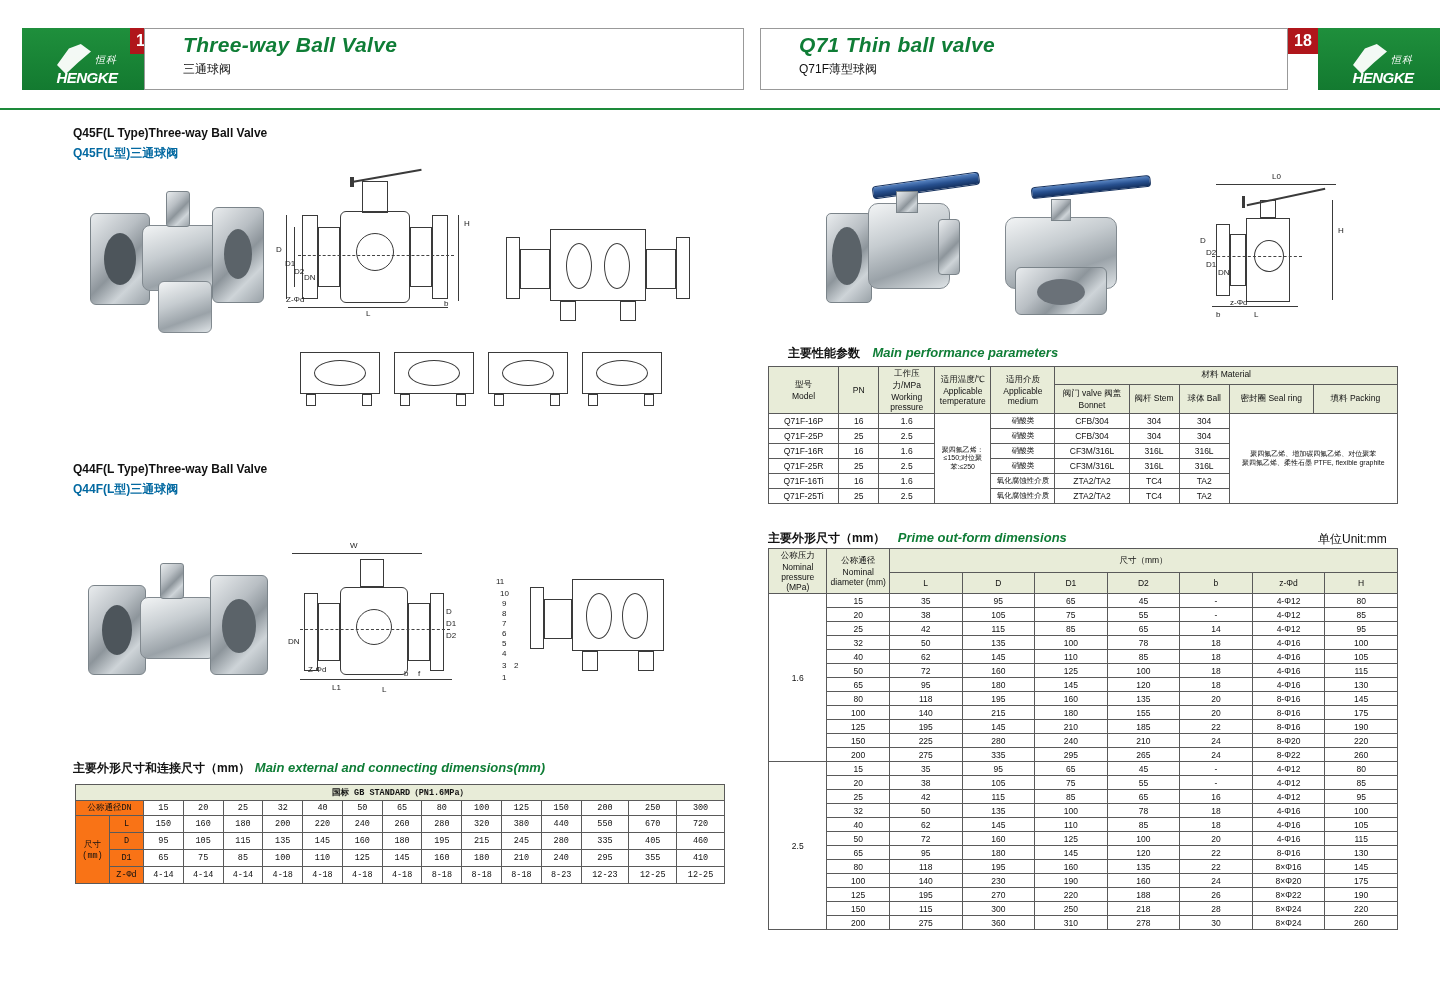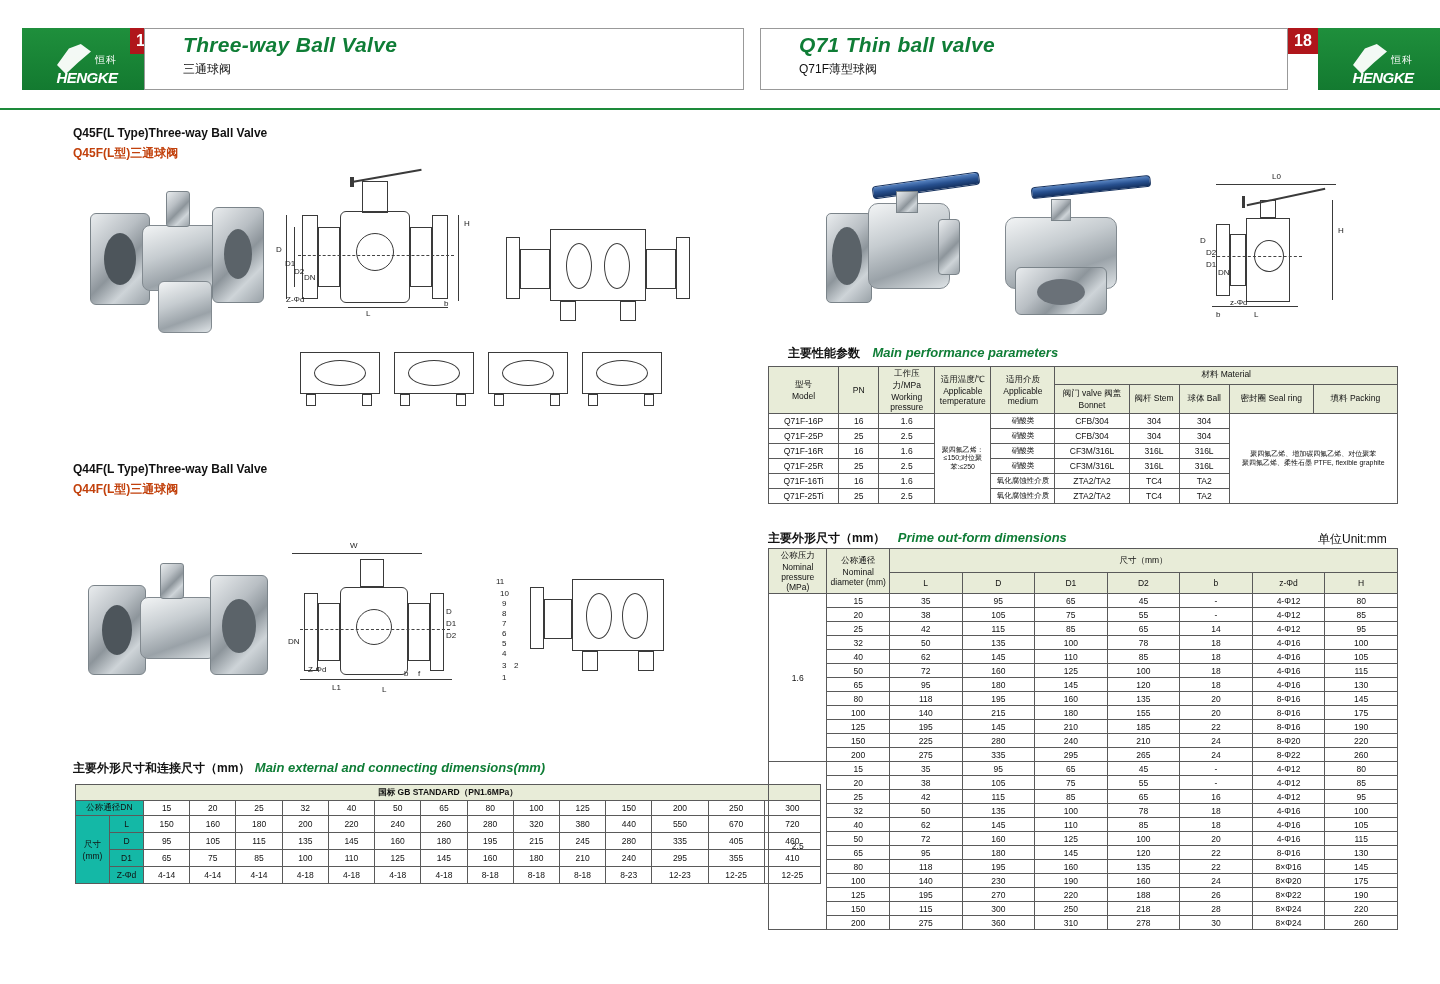--- a/index.html
+++ b/index.html
@@ -15,21 +15,21 @@
   .page { position:absolute; inset:0; }
 
   
   .logo-block{
     position:absolute; top:28px; height:62px; width:130px;
     background:linear-gradient(180deg,#1f8f3c 0%, #137a30 100%);
     display:flex; align-items:center; justify-content:center;
   }
   .logo-left{ left:22px; }
   .logo-right{ left:1318px; }
-  .logo-inner{ display:flex; align-items:center; gap:4px; }
+  .logo-inner{ display:flex; align-items:center; gap:4px;font-style:italic; }
   .leaf{
     width:34px;height:30px;background:#ffffff;
     clip-path: polygon(0% 70%, 35% 15%, 70% 0%, 100% 25%, 62% 62%, 26% 100%);
     opacity:.95;
   }
   .logo-cn{ color:#fff; font-size:10px; line-height:1.1; letter-spacing:1px; }
   .logo-word{
     position:absolute; bottom:4px; left:0; width:100%; text-align:center;
     color:#fff; font-size:15px; font-weight:bold; font-style:italic; letter-spacing:-0.5px;
   }
@@ -49,21 +49,21 @@
   }
   .title-left{ left:144px; width:600px; }
   .title-right{ left:760px; width:528px; }
   .title-en{ color:#0f7d36; font-size:21px; font-weight:bold; font-style:italic; letter-spacing:.3px; }
   .title-cn{ color:#111; font-size:12px; margin-top:4px; }
 
   .hr-top{ position:absolute; left:0; top:108px; width:1440px; height:2px; background:#1d8a3a; }
 
   
   .sec-h-en{ font-size:12px; font-weight:bold; color:#111; }
-  .sec-h-cn{ font-size:12px; font-weight:bold; color:#c2410c; margin-top:5px;}
+  .sec-h-cn{ font-size:12px; font-weight:bold; color:#0369a1; margin-top:5px;}
 
   .grn-head{ color:#0f7d36; font-weight:bold; font-style:italic; font-size:13px; }
   .blk-head{ color:#111; font-weight:bold; font-size:12px; }
 
   
   .draw{ position:absolute; }
   .dshape{ position:absolute; border:1px solid #3a3a3a; }
   .dline{ position:absolute; background:#3a3a3a; }
   .dlabel{ position:absolute; font-size:8px; color:#222; font-family:"Liberation Sans",sans-serif; }
   .dashed{ position:absolute; border-top:1px dashed #444; }
@@ -81,21 +81,21 @@
   .handle-blue{
     background:linear-gradient(180deg,#5a86c4 0%,#27508f 50%,#14305e 100%);
     border:1px solid #16325f; border-radius:4px;
   }
 
   
   table{ border-collapse:collapse; font-size:8.5px; }
   .tb td, .tb th{ border:1px solid #5a5a5a; text-align:center; padding:1px 2px; color:#111; font-weight:normal; }
   .tb th{ background:#e8ecd8; font-weight:normal; }
   .hdr-olive{ background:#e8ecd8; }
-  .hdr-olive2{ background:#14b8a6; }
+  .hdr-olive2{ background:#f97316; }
 
   .unit{ position:absolute; font-size:12px; color:#111; }
 </style>
 </head>
 <body>
 
 <div class="page">
 
   <div class="logo-block logo-left">
     <div class="logo-inner">
@@ -256,21 +256,21 @@
     <div class="dlabel" style="left:14px;top:96px;">2</div>
     <div class="dlabel" style="left:2px;top:108px;">1</div>
   </div>
 
   <div style="position:absolute;left:73px;top:758px;">
     <span class="blk-head">主要外形尺寸和连接尺寸（mm）</span>
     <span class="grn-head">Main external and connecting dimensions(mm)</span>
   </div>
 
   <div style="position:absolute;left:75px;top:784px;">
-    <table class="tb" id="left-table" style="width:746px;">
+    <table class="tb" id="left-table" style="width:650px;font-family:Liberation Mono, monospace;">
         <tbody>
           <tr>
             <td class="hdr-olive" colspan="16" style="height:16px;font-weight:bold;">国标 GB STANDARD（PN1.6MPa）</td>
           </tr>
           <tr>
             <td class="hdr-olive2" colspan="2">公称通径DN</td>
             <td>15</td>
             <td>20</td>
             <td>25</td>
             <td>32</td>

